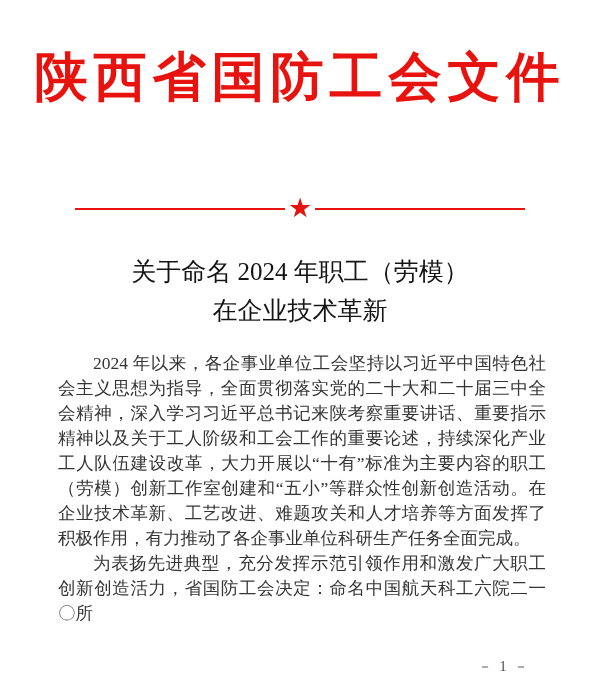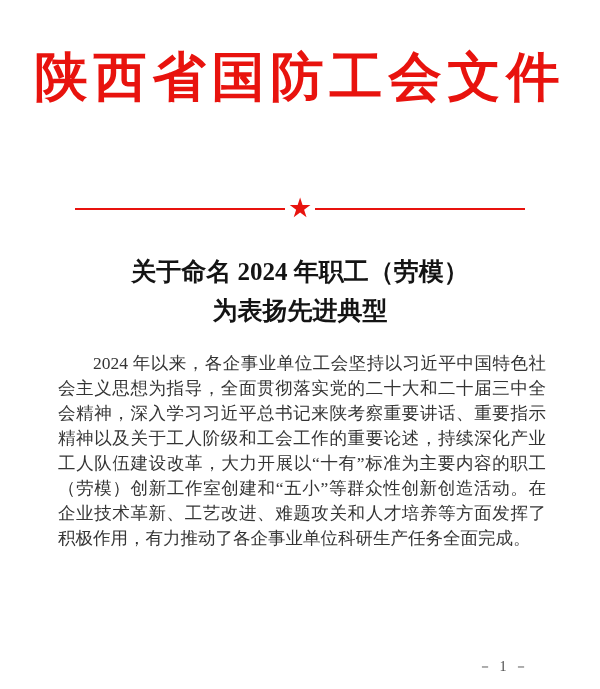--- a/index.html
+++ b/index.html
@@ -58,21 +58,21 @@
     margin: 0 3px;
     transform: translateY(-1px);
   }
   .doc-title {
     position: absolute;
     top: 252px;
     left: 0;
     right: 0;
     text-align: center;
     font-size: 25px;
-    font-weight: bold;
+    font-weight: normal;
     color: #141414;
     line-height: 39px;
   }
   .body-text {
     position: absolute;
     top: 351px;
     left: 58px;
     width: 488px;
     font-size: 17.5px;
     line-height: 25px;
@@ -101,22 +101,23 @@
 
 
   <div class="rule-row">
     <div class="rule-line"></div>
     <div class="star">★</div>
     <div class="rule-line"></div>
   </div>
 
   <div class="doc-title">
     <div>关于命名 2024 年职工（劳模）</div>
-    <div>为表扬先进典型</div>
+    <div>在企业技术革新</div>
   </div>
 
   <div class="body-text">
     <p>2024 年以来，各企事业单位工会坚持以习近平中国特色社会主义思想为指导，全面贯彻落实党的二十大和二十届三中全会精神，深入学习习近平总书记来陕考察重要讲话、重要指示精神以及关于工人阶级和工会工作的重要论述，持续深化产业工人队伍建设改革，大力开展以“十有”标准为主要内容的职工（劳模）创新工作室创建和“五小”等群众性创新创造活动。在企业技术革新、工艺改进、难题攻关和人才培养等方面发挥了积极作用，有力推动了各企事业单位科研生产任务全面完成。</p>
+    <p>为表扬先进典型，充分发挥示范引领作用和激发广大职工创新创造活力，省国防工会决定：命名中国航天科工六院二一〇所</p>
   </div>
 
   <div class="page-number">－ 1 －</div>
 
 </div>
 
 </body></html>

